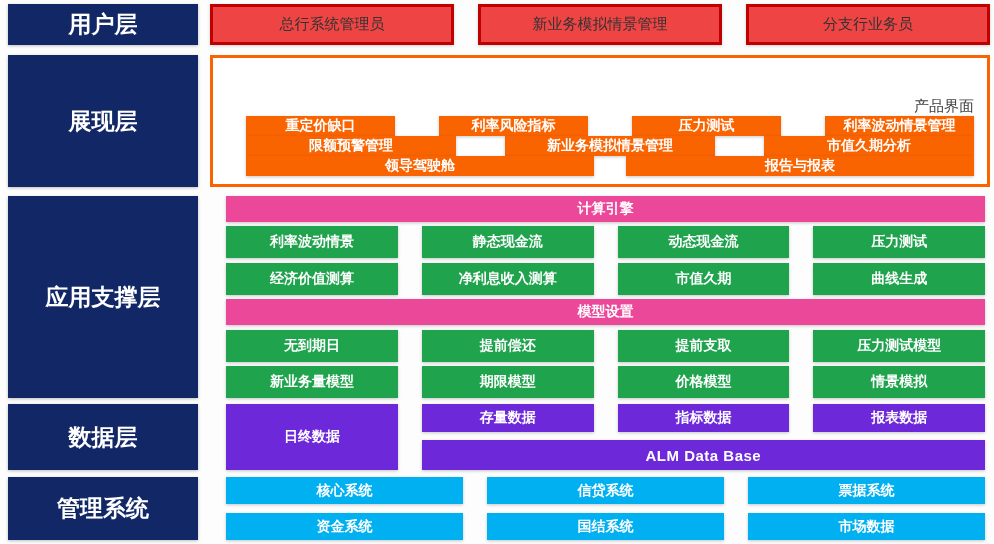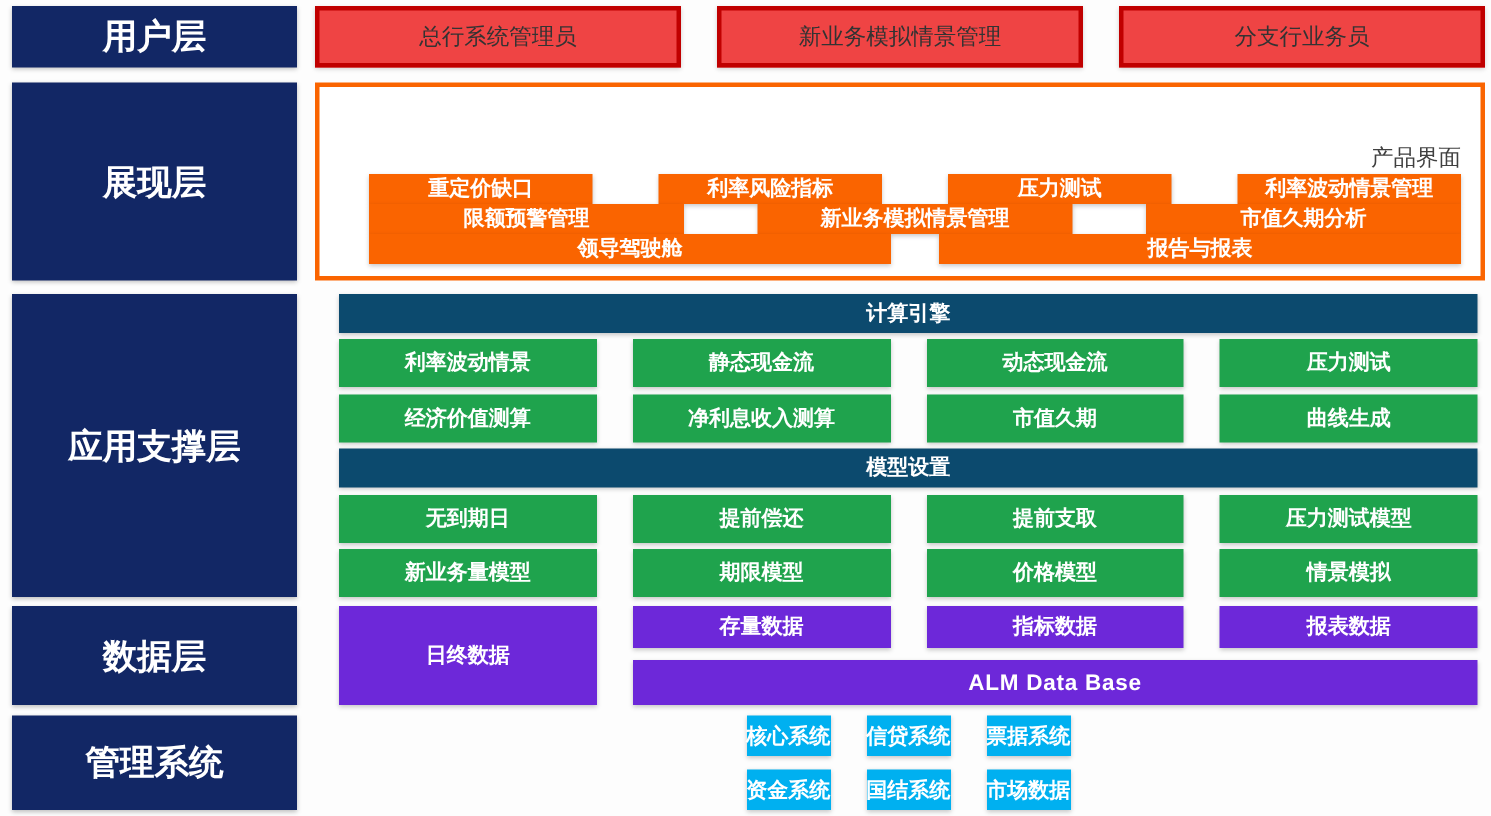--- a/index.html
+++ b/index.html
@@ -58,41 +58,41 @@
   }
   .orange { background: #fa6400; margin-left: 20px; }
   .green  { background: #1fa34d; }
   .yellow { background: #6d28d9; }
   .cyan   { background: #00b0f0; }
 
   
   .layer-application { height: 202px; margin-bottom: 6px; }
   .app-col { display: flex; flex-direction: column; justify-content: space-between; height: 100%; }
   .bar {
-    height: 26px; background: #0c4a6e; color: #ffffff;
+    height: 26px; background: #ec4899; color: #ffffff;
     display: flex; align-items: center; justify-content: center;
     font-size: 14px; font-weight: bold;
     box-shadow: 0 1px 3px rgba(0,0,0,0.22);
   }
   .app-col .grid4 { height: 32px; }
 
   
   .layer-data { height: 66px; margin-bottom: 7px; }
   .data-grid {
     display: grid; height: 100%;
     grid-template-columns: repeat(4, 1fr);
     grid-template-rows: 28px 30px;
     column-gap: 24px; row-gap: 8px;
   }
   .day-end { grid-row: 1 / 3; }
   .alm-bar { grid-column: 2 / 5; font-size: 15px; letter-spacing: 0.5px; }
 
   
   .layer-management { height: 63px; }
-  .mgmt-col { display: flex; flex-direction: column; justify-content: space-between; height: 100%; align-items: center; }
+  .mgmt-col { display: flex; flex-direction: column; justify-content: space-between; height: 100%; }
   .grid3 { display: grid; grid-template-columns: repeat(3, 1fr); gap: 24px; height: 27px; }
 </style>
 </head>
 <body>
 
 <div class="diagram">
 
   <div class="layer layer-user">
     <div class="layer-label">用户层</div>
     <div class="content user-row">

